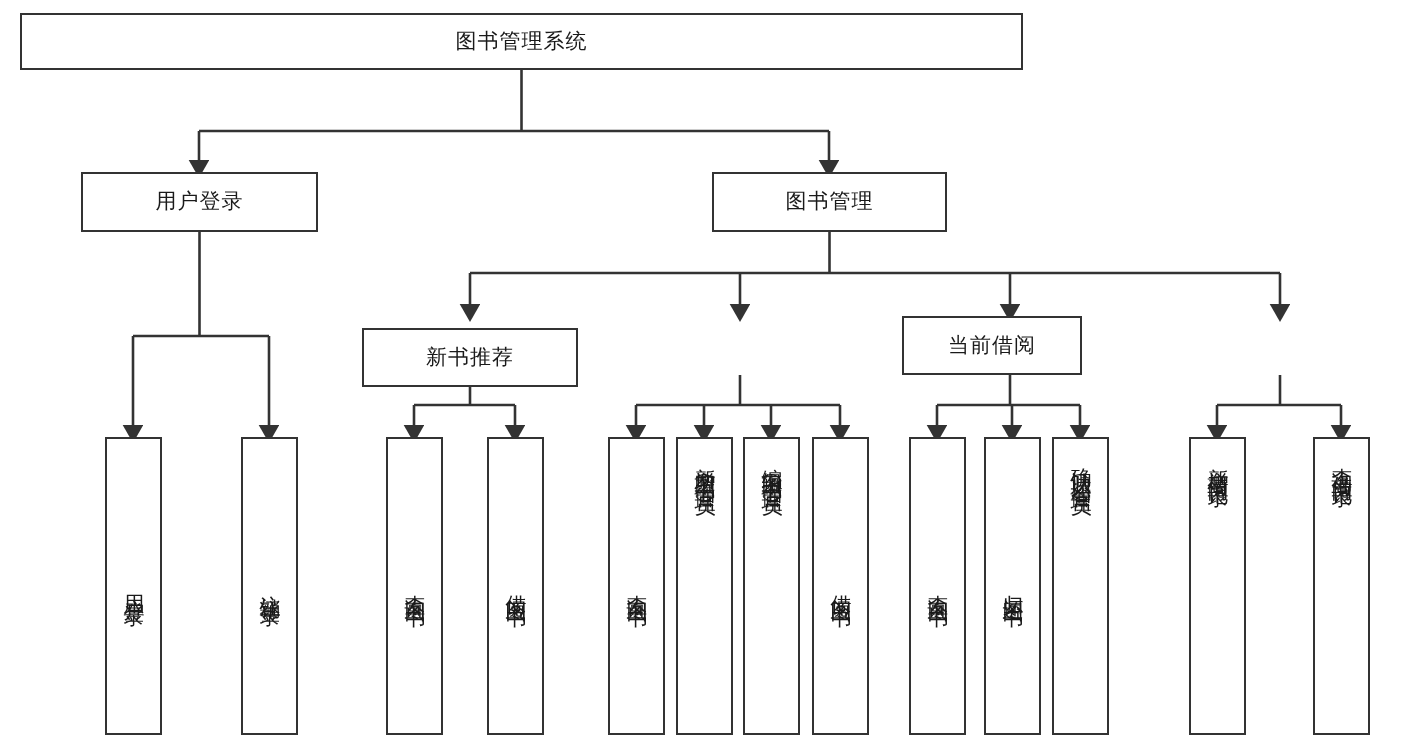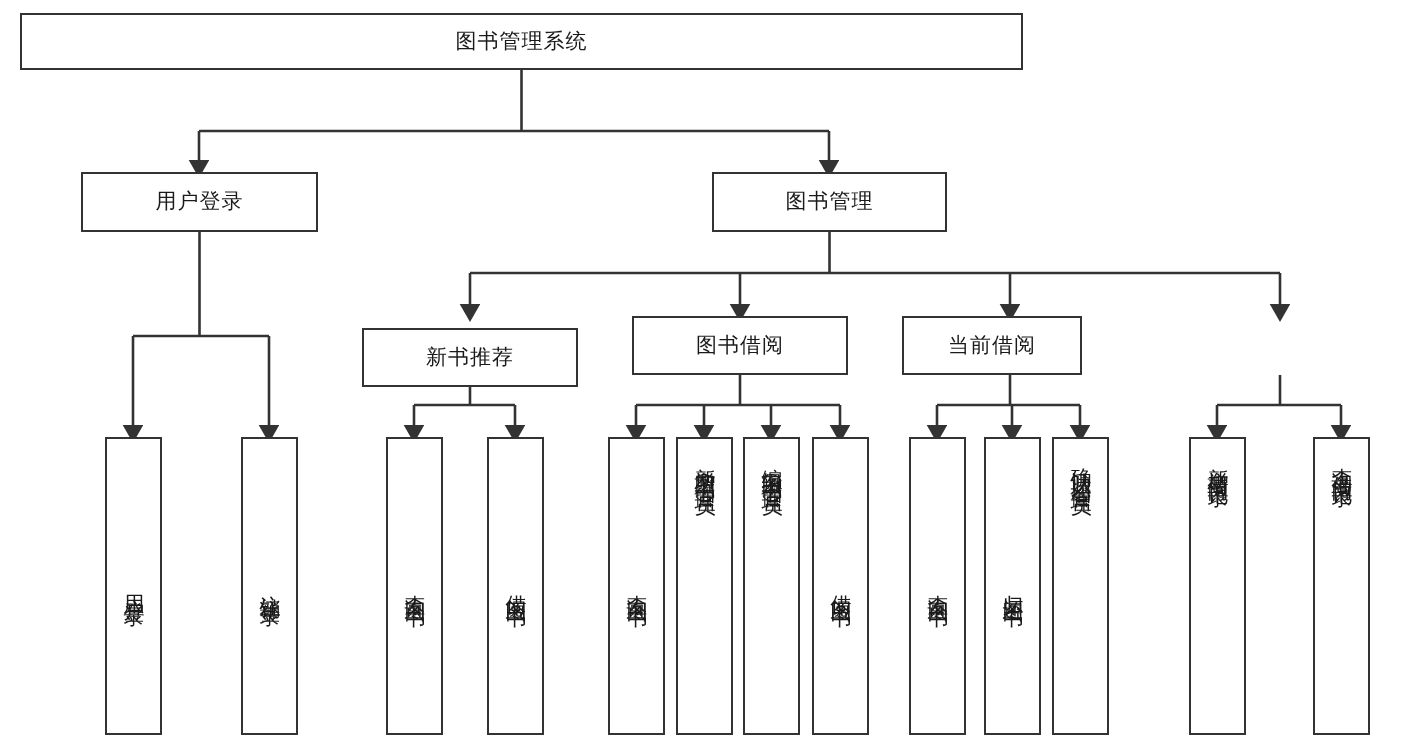--- a/index.html
+++ b/index.html
@@ -120,23 +120,20 @@
   <div class="node horiz" id="node-l1-0" style="left: 81px; top: 172px; width: 237px; height: 60px;">
     <span>用户登录</span>
   </div>
   <div class="node horiz" id="node-l1-1" style="left: 712px; top: 172px; width: 235px; height: 60px;">
     <span>图书管理</span>
   </div>
 
   <div class="node horiz" id="node-l2-0" style="left: 362px; top: 316px; width: 216px; height: 59px; margin-top: 12px;">
     <span>新书推荐</span>
   </div>
-  <div class="node horiz" id="node-l2-1" style="left: 632px; top: 316px; width: 216px; height: 59px;">
-    <span>图书借阅</span>
-  </div>
   <div class="node horiz" id="node-l2-2" style="left: 902px; top: 316px; width: 180px; height: 59px;">
     <span>当前借阅</span>
   </div>
 
   <div class="node vert mid" id="node-leaf-0" style="left: 105px; top: 437px; width: 57px; height: 298px;">
     <span class="vlabel">用户登录</span>
   </div>
   <div class="node vert mid" id="node-leaf-1" style="left: 241px; top: 437px; width: 57px; height: 298px;">
     <span class="vlabel">注销登录</span>
   </div>

